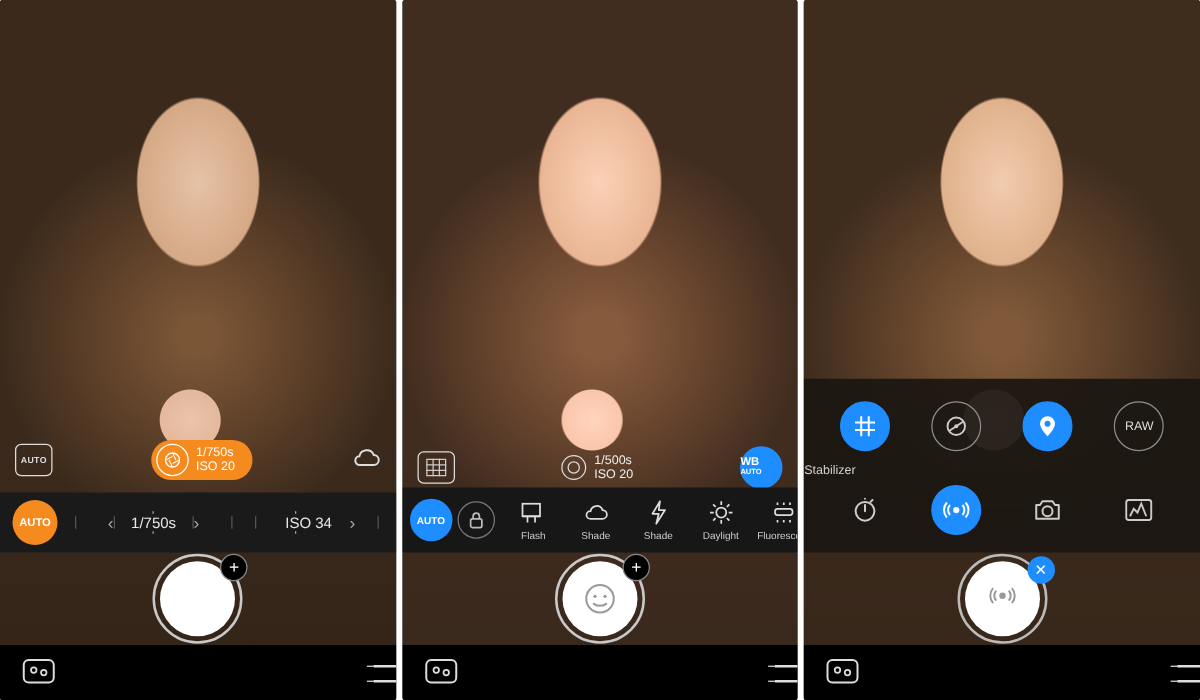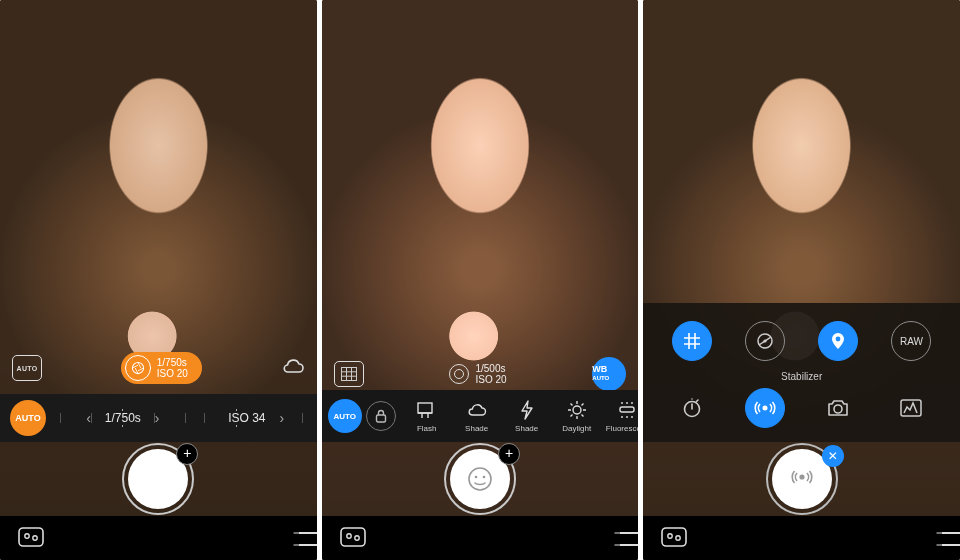--- a/index.html
+++ b/index.html
@@ -56,21 +56,21 @@
   .wb-btn small{font-size:6px;font-weight:600}
   .wb-row{bottom:118px;height:52px;background:#171717;padding:0 6px;justify-content:flex-start;gap:4px;overflow:hidden}
   .wb-btn2{width:34px;height:34px;border-radius:50%;background:#1e8dff;color:#fff;font-size:8px;font-weight:700;display:flex;align-items:center;justify-content:center;flex-shrink:0}
   .lock-btn{width:30px;height:30px;border-radius:50%;border:1.5px solid #777;color:#bbb;display:flex;align-items:center;justify-content:center;flex-shrink:0;margin-right:4px}
   .wb-item{display:flex;flex-direction:column;align-items:center;gap:3px;color:#ccc;font-size:8px;flex:1;min-width:46px}
   .wb-item .ico{height:22px;display:flex;align-items:center;justify-content:center;color:#ddd}
 
   
   .panel3{position:absolute;left:0;right:0;bottom:118px;background:rgba(26,22,17,.92);padding:14px 0 10px}
   .panel3 .row{display:flex;align-items:center;justify-content:space-around;padding:4px 12px}
-  .panel3 .lbl{text-align:center;color:#cfcfcf;font-size:10px;padding:6px 0 2px}
+  .panel3 .lbl{text-align:left;color:#cfcfcf;font-size:10px;padding:6px 0 2px}
   .circ{width:40px;height:40px;border-radius:50%;border:1.5px solid #8d8d8d;color:#dcdcdc;display:flex;align-items:center;justify-content:center;font-size:10px;font-weight:400;cursor:pointer}
   .circ.on{background:#1e8dff;border-color:#1e8dff;color:#fff}
   .circ svg{display:block}
   .shutter3{width:60px;height:60px;border-radius:50%;background:#fff;position:relative;cursor:pointer}
   .shutter3::before{content:"";position:absolute;inset:-6px;border:2px solid #bbb;border-radius:50%}
   .signal{position:absolute;top:50%;left:50%;transform:translate(-50%,-50%);color:#999}
 
   
   svg{overflow:visible}
 </style>

